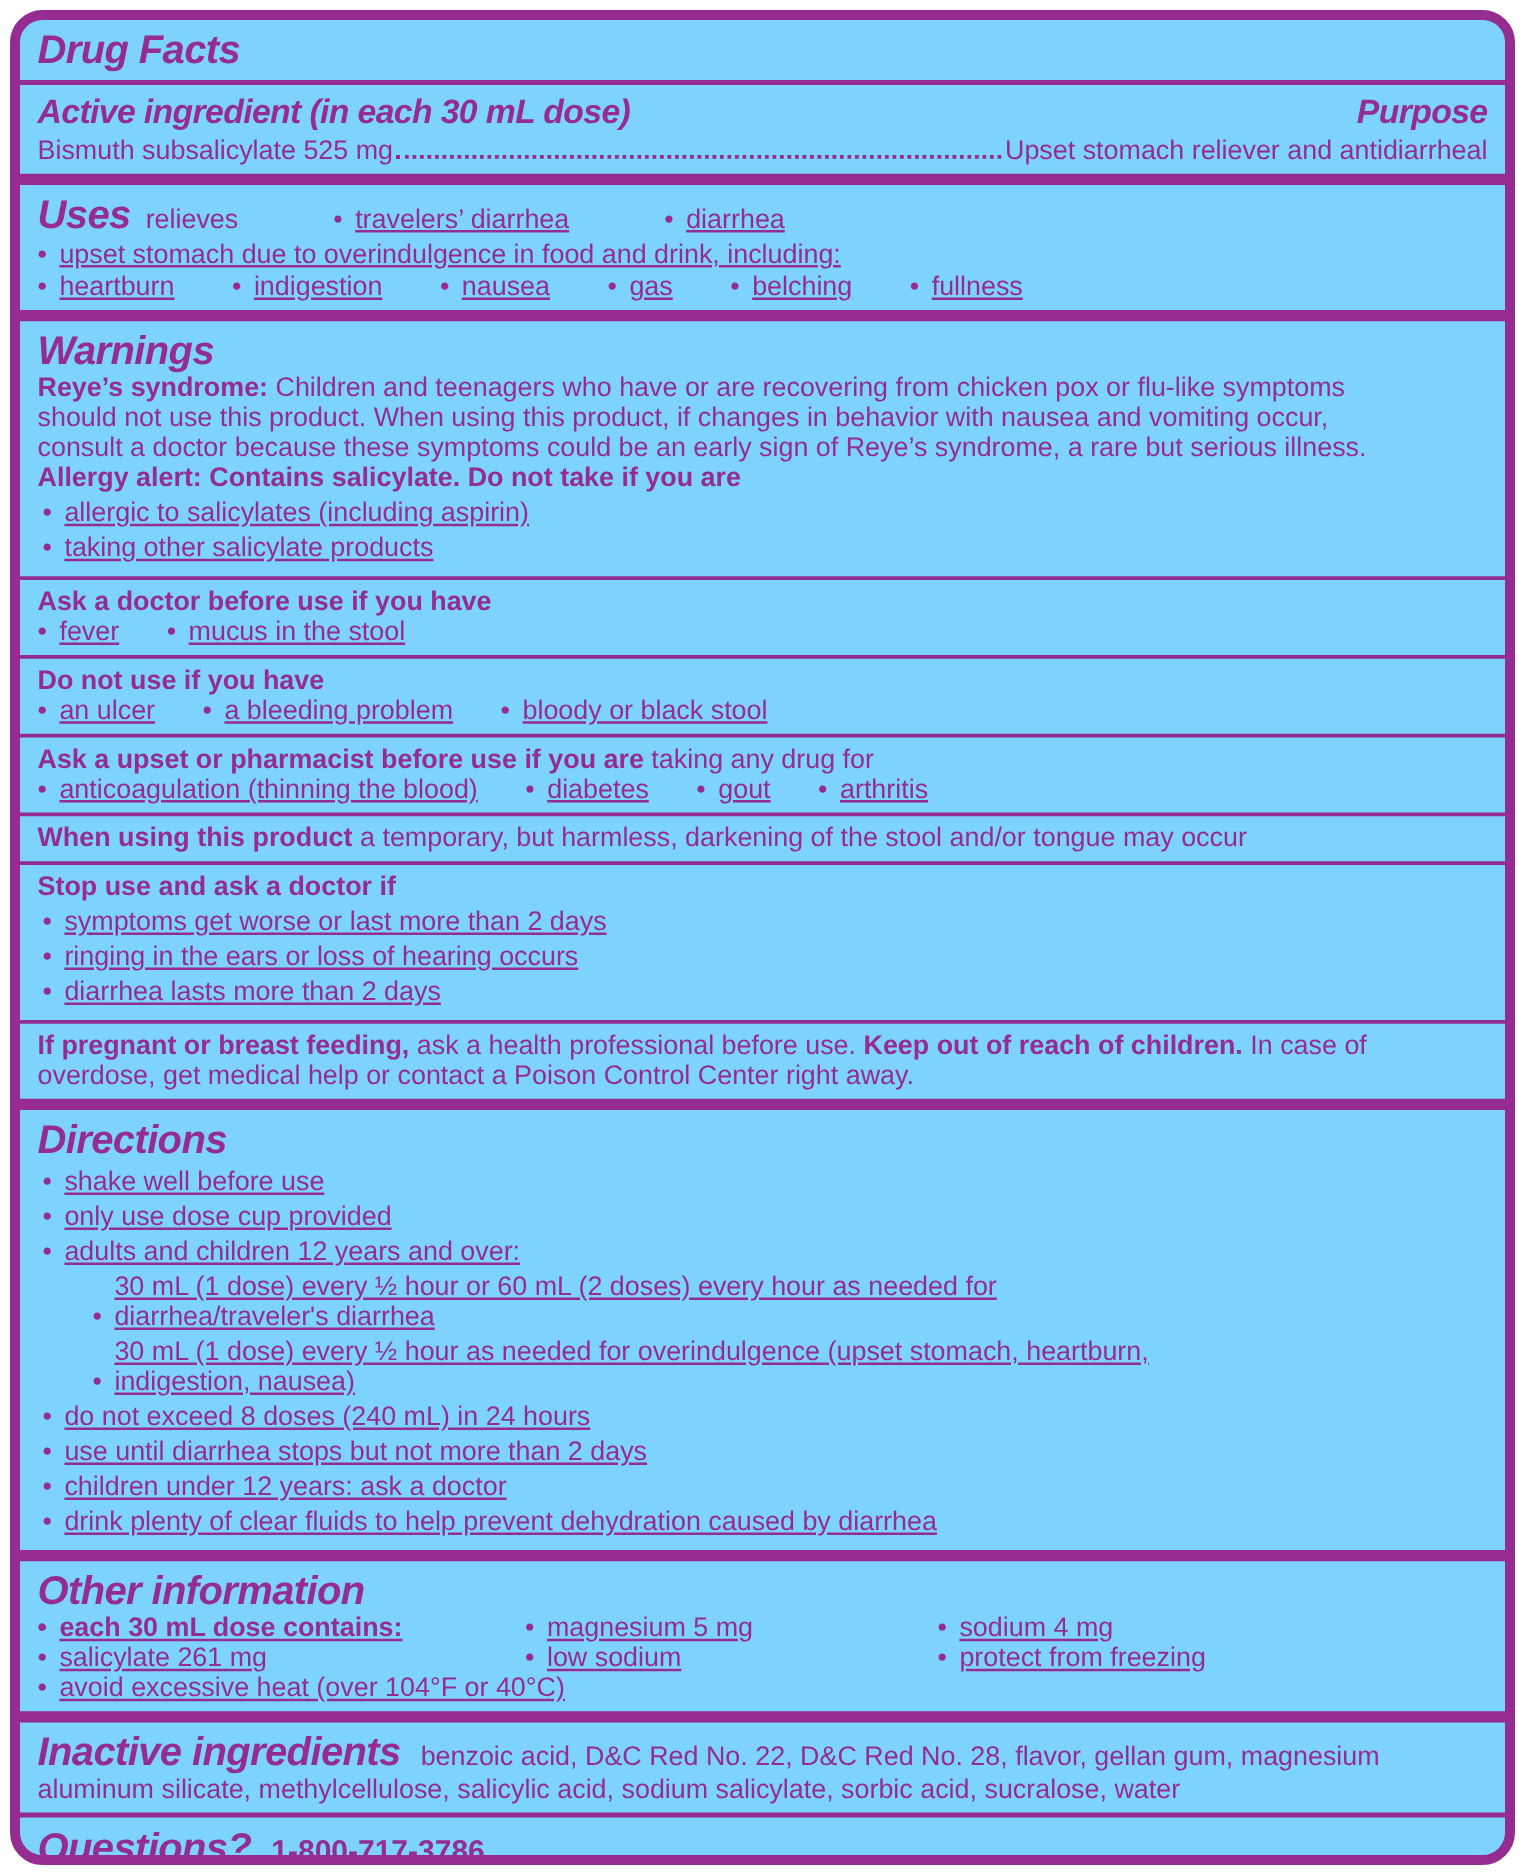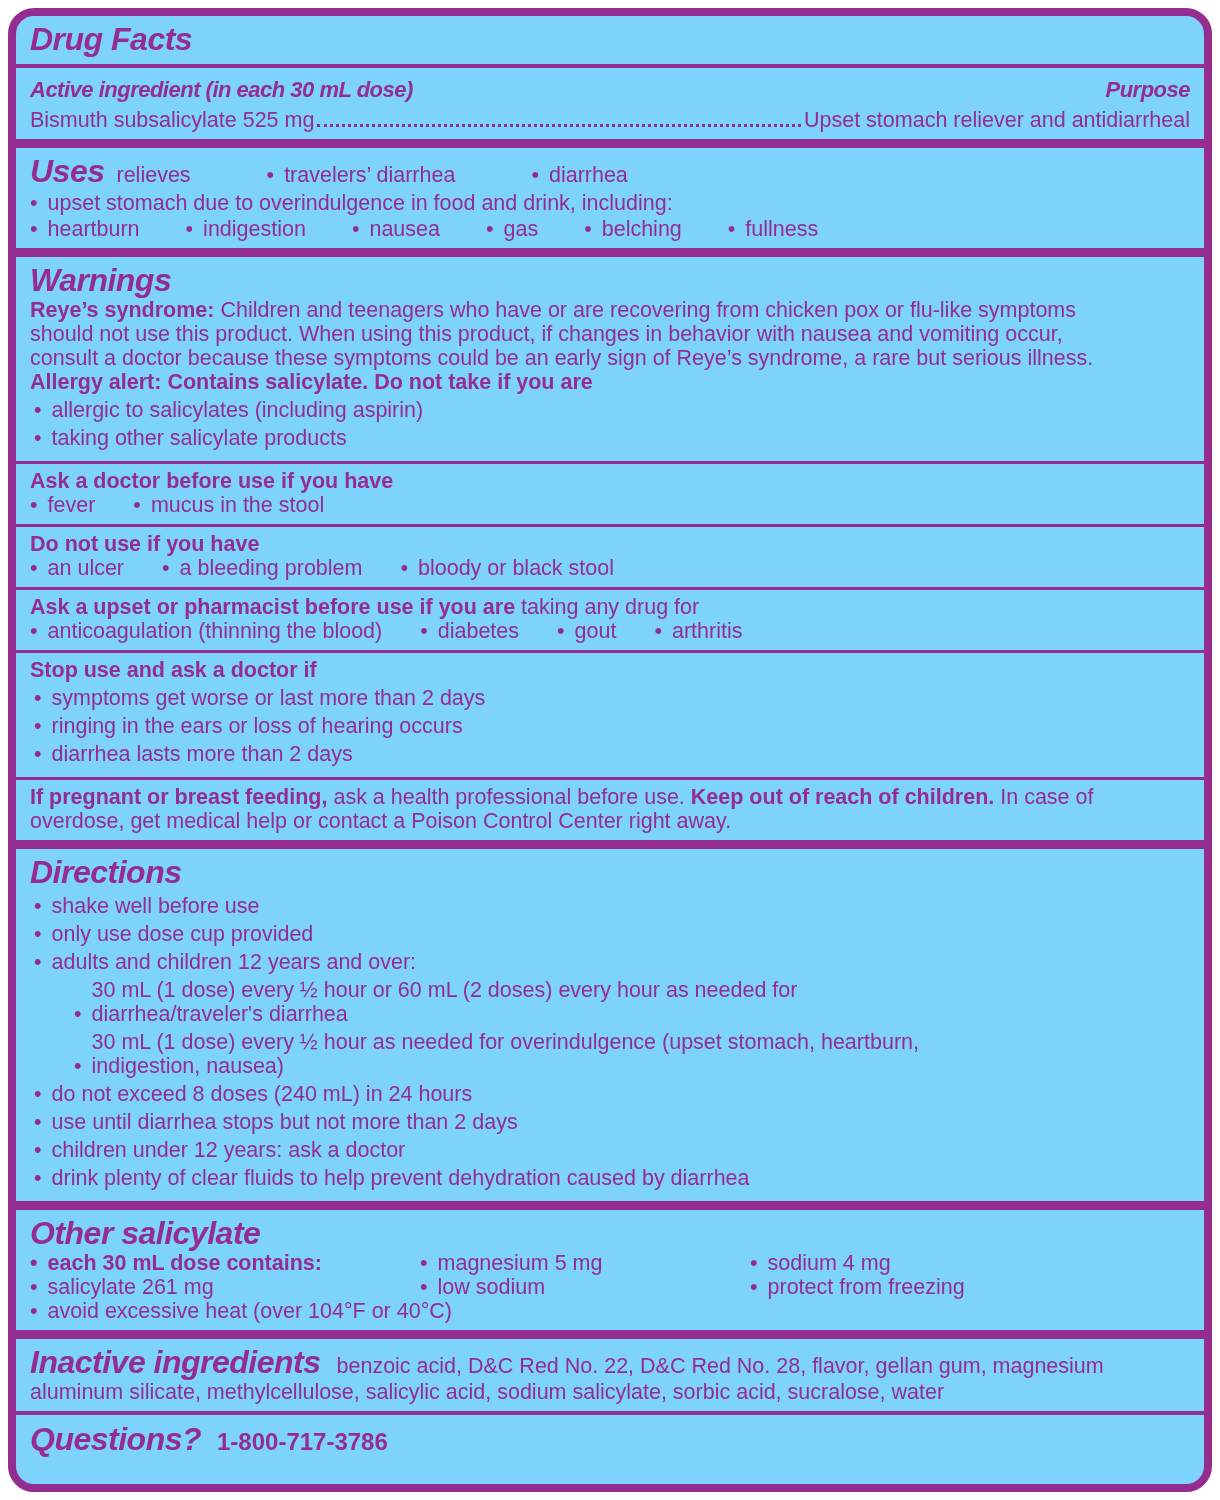--- a/index.html
+++ b/index.html
@@ -18,37 +18,37 @@
     background:#7dd3fc; overflow:hidden;
     display:flex; flex-direction:column;
   }
   .sec { padding:5px 14px 7px 14px; }
   .bar  { border-top:9px solid var(--accent); }
   .thin { border-top:3px solid var(--accent); }
   .thin4{ border-top:4px solid var(--accent); }
   .grow { flex:1; }
 
   .h1 { font-size:32px; line-height:36px; font-weight:bold; font-style:italic; letter-spacing:-0.5px; }
-  .h2 { font-size:22px; line-height:33px; font-weight:bold; font-style:italic; letter-spacing:-0.5px; }
+  .h2 { font-size:27px; line-height:33px; font-weight:bold; font-style:italic; letter-spacing:-0.5px; }
   .bold { font-weight:bold; }
 
   .row-between { display:flex; justify-content:space-between; align-items:baseline; }
 
   .dotline { display:flex; align-items:flex-end; margin-top:2px; }
   .dotline .dots { flex:1; border-bottom:3px dotted var(--accent); margin:0 3px 5px 3px; min-width:30px; }
 
   .inline-head { display:flex; align-items:baseline; flex-wrap:wrap; }
   .inline-head .h1 { margin-right:12px; }
 
   .inline-row { display:flex; flex-wrap:wrap; column-gap:46px; row-gap:0; align-items:baseline; }
   .inline-row.tight { column-gap:38px; }
 
   .bullet { display:flex; align-items:baseline; }
   .bullet::before { content:"\2022"; margin-right:10px; flex:0 0 auto; }
-  .bullet .bt { flex:0 1 auto; }
+  .bullet .bt { flex:0 1 auto;text-decoration:underline; }
 
   .blist .bullet { margin:4px;align-items:flex-end; }
   .sub-bullets { padding-left:40px; }
 
   .measure-reye { max-width:1065px; }
   .measure-when { max-width:1010px; }
   .measure-sub1 { max-width:860px; }
   .measure-sub2 { max-width:930px; }
 
   .other-grid { display:grid; grid-template-columns:390px 330px 1fr; }
@@ -177,20 +177,26 @@
         </span>
       <span class="bullet">
           <span class="bt">gout</span>
         </span>
       <span class="bullet">
           <span class="bt">arthritis</span>
         </span>
     </div>
   </div>
 
+  <div class="sec thin">
+    <p class="para measure-when">
+      <span class="bold">When using this product</span>
+      <span>a temporary, but harmless, darkening of the stool and/or tongue may occur</span>
+    </p>
+  </div>
 
   <div class="sec thin">
     <div class="bold">Stop use and ask a doctor if</div>
     <div class="blist">
       <div class="bullet">
           <span class="bt">symptoms get worse or last more than 2 days</span>
         </div>
       <div class="bullet">
           <span class="bt">ringing in the ears or loss of hearing occurs</span>
         </div>
@@ -238,21 +244,21 @@
       <div class="bullet">
           <span class="bt">children under 12 years: ask a doctor</span>
         </div>
       <div class="bullet">
           <span class="bt">drink plenty of clear fluids to help prevent dehydration caused by diarrhea</span>
         </div>
     </div>
   </div>
 
   <div class="sec bar">
-    <div class="h1">Other salicylate</div>
+    <div class="h1">Other information</div>
     <div class="other-grid">
       <div class="bullet bold">
           <span class="bt">each 30 mL dose contains:</span>
         </div>
       <div class="bullet">
           <span class="bt">magnesium 5 mg</span>
         </div>
       <div class="bullet">
           <span class="bt">sodium 4 mg</span>
         </div>

